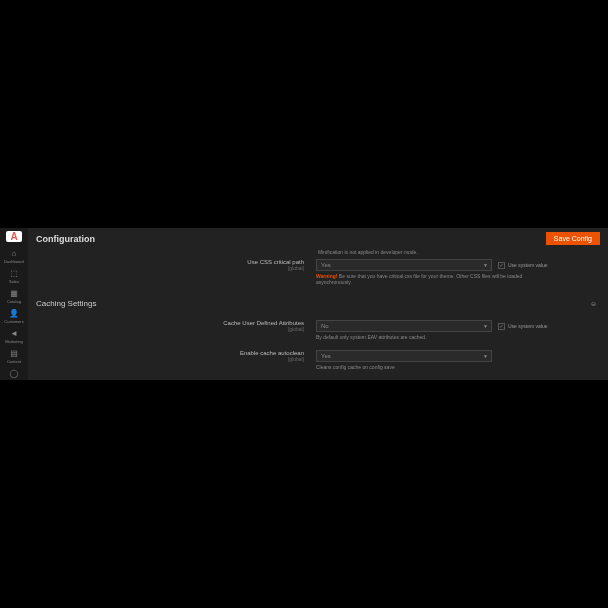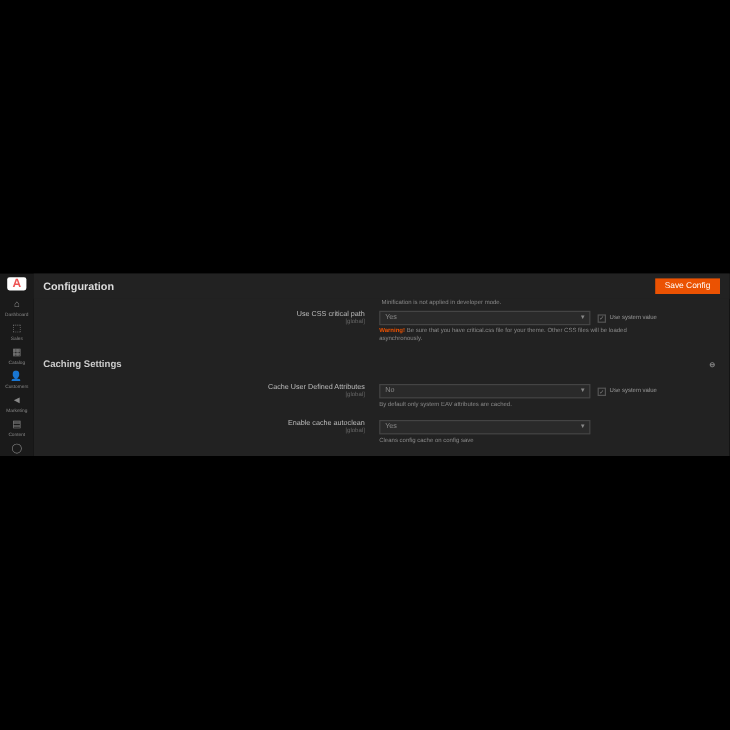--- a/index.html
+++ b/index.html
@@ -19,21 +19,21 @@
 .field-label { width: 280px; text-align: right; padding-right: 12px; font-size: 6px; color: #bbb; }
 .field-scope { font-size: 5px; color: #666; }
 .field-control { display: flex; align-items: center; gap: 6px; }
 .select { width: 176px; background: #2a2a2a; border: 1px solid #444; color: #888; font-size: 6px; padding: 2px 4px; position: relative; height: 12px; display: flex; align-items: center; }
 .select::after { content: '▼'; position: absolute; right: 3px; font-size: 5px; color: #888; }
 .checkbox-wrap { display: flex; align-items: center; gap: 3px; font-size: 5px; color: #999; }
 .checkbox { width: 7px; height: 7px; border: 1px solid #555; background: #222; display: flex; align-items: center; justify-content: center; font-size: 5px; color: #888; }
 .help-text { font-size: 5px; color: #888; margin-top: 2px; }
 .warning { font-size: 5px; color: #888; margin-top: 2px; max-width: 210px; }
 .warning-label { color: #eb5202; font-weight: bold; }
-.section-header { display: flex; justify-content: space-between; align-items: center; padding: 4px 0; margin: 4px 0 8px 0; color: #ccc; font-size: 8px; font-weight: bold; text-align: center; }
+.section-header { display: flex; justify-content: space-between; align-items: center; padding: 4px 0; margin: 4px 0 8px 0; color: #ccc; font-size: 8px; font-weight: normal; text-align: center; }
 .collapse-icon { font-size: 6px; color: #888; padding-right: 4px; }
 </style>
 </head>
 <body>
 
 <div class="app">
   <div class="sidebar">
     <div class="logo">A</div>
     <div class="nav-item">
       <span class="icon">⌂</span>

